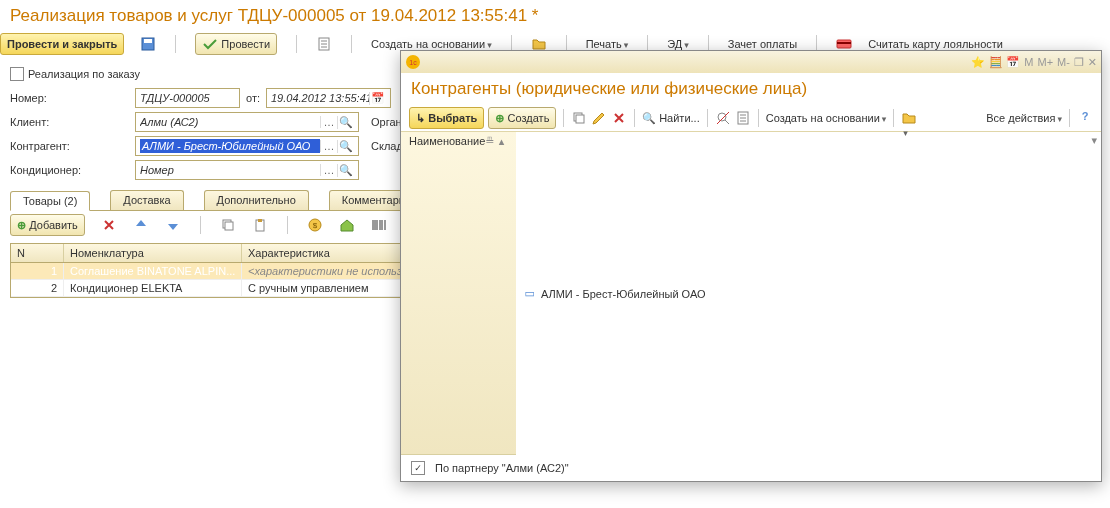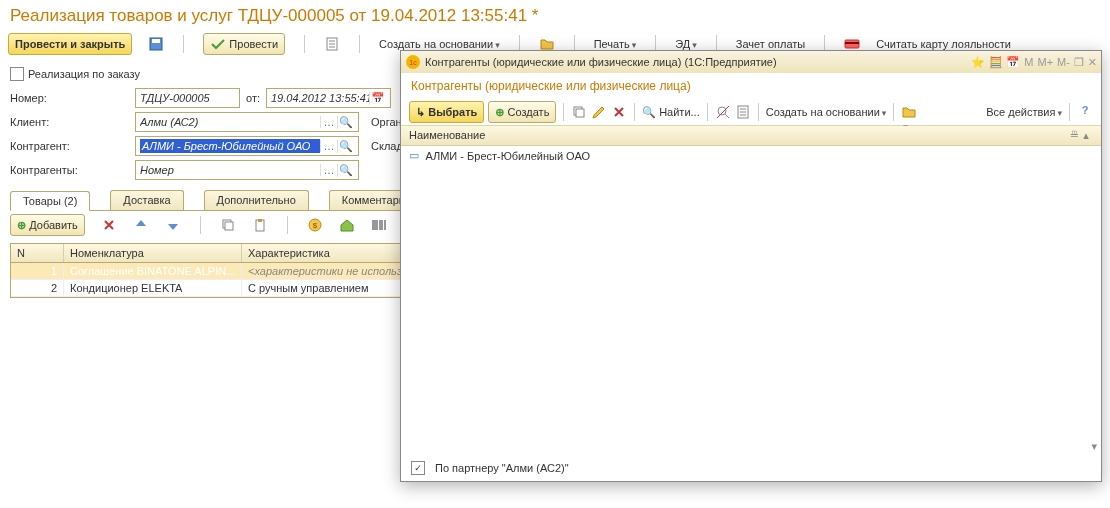--- a/index.html
+++ b/index.html
@@ -1,17 +1,17 @@
 <!DOCTYPE html>
 <html><head>
 <meta charset="utf-8">
 <style>
   body{margin:0;font-family:Arial,Tahoma,sans-serif;font-size:11px;color:#333;background:#fff;width:1110px;}
   .main-title{color:#CC7A00;font-size:17px;padding:6px 10px 4px;}
-  .toolbar{display:flex;align-items:center;gap:16px;padding:2px 8px;height:24px;}
+  .toolbar{display:flex;align-items:center;gap:16px;padding:2px 0;height:24px;}
   .btn{display:inline-flex;align-items:center;height:20px;padding:0 6px;border:1px solid #b8a96e;border-radius:3px;background:linear-gradient(#fffce8,#f1e5b0);cursor:pointer;}
   .btn-y{background:linear-gradient(#fff3b0,#f5d65a);border-color:#c9a93c;font-weight:bold;}
   .ico{width:16px;height:16px;display:inline-block;}
   .sep{width:1px;height:18px;background:#ccc;margin:0 3px;}
   .lnk{color:#333;cursor:pointer;text-align:right;}
   .drop::after{content:"▾";font-size:9px;margin-left:2px;color:#666;}
   .form-area{padding:4px 10px;}
   .row{display:flex;align-items:center;height:24px;}
   .lbl{width:125px;}
   .inp{height:18px;border:1px solid #b8a96e;background:#fff;padding:0 4px;display:flex;align-items:center;position:relative;}
@@ -25,23 +25,23 @@
   .ghead{display:flex;background:linear-gradient(#fdf7df,#f0e6c0);border-bottom:1px solid #b8a96e;}
   .gh{padding:3px 6px;border-right:1px solid #d8cfa0;}
   .grow{display:flex;border-bottom:1px solid #eee;}
   .gc{padding:2px 6px;border-right:1px solid #eee;white-space:nowrap;overflow:hidden;}
   .grow.sel .gc{background:#fce9b8;}
   .grow.sel .gc:nth-child(3){color:#888;}
   
   .modal{position:absolute;left:400px;top:50px;width:700px;height:430px;background:#fff;border:1px solid #888;box-shadow:0 4px 16px rgba(0,0,0,.3);display:flex;flex-direction:column;}
   .mhead{height:22px;background:linear-gradient(#f8f3e0,#eee3b8);display:flex;align-items:center;padding:0 4px;font-size:11px;}
   .mhead .ticons{margin-left:auto;display:flex;gap:4px;color:#999;}
-  .mtitle{color:#CC7A00;font-size:12px;padding:6px 10px;}
+  .mtitle{color:#CC7A00;font-size:17px;padding:6px 10px;}
   .mtool{display:flex;align-items:center;gap:4px;padding:2px 8px;border-bottom:1px solid #e0d6a8;}
-  .mlist{flex:1;display:flex;flex-direction:column;}
+  .mlist{flex:1;display:flex;flex-direction:row;}
   .mlhead{background:linear-gradient(#fdf7df,#f0e6c0);border-bottom:1px solid #d8cfa0;padding:3px 8px;display:flex;}
   .mlrow{padding:3px 8px;display:flex;align-items:center;}
   .mfoot{padding:6px 10px;display:flex;align-items:center;gap:6px;}
   .hl{background:#ff3fd4;padding:1px 3px;}
   .chk{width:12px;height:12px;border:1px solid #888;display:inline-flex;align-items:center;justify-content:center;font-size:9px;margin-right:4px;}
   svg{display:block;}
 </style>
 </head>
 <body>
 
@@ -121,21 +121,21 @@
   <div class="row">
     <span class="lbl">Контрагент:</span>
     <span class="inp" style="width:214px">
         <span class="v sel" style="padding:1px 2px">АЛМИ - Брест-Юбилейный ОАО</span>
         <span class="bt">…</span>
         <span class="bt">🔍</span>
       </span>
     <span style="margin-left:12px">Склад:</span>
   </div>
   <div class="row">
-    <span class="lbl">Контрагенты:</span>
+    <span class="lbl">Кондиционер:</span>
     <span class="inp" style="width:214px">
         <span class="v">Номер</span>
         <span class="bt">…</span>
         <span class="bt">🔍</span>
       </span>
   </div>
 </div>
 
 <div class="tabs">
   <div class="tab active">Товары (2)</div>
@@ -224,21 +224,20 @@
 </div>
 
 <div class="modal">
   <div class="mhead">
     <span class="ico">
         <svg viewBox="0 0 16 16">
           <circle cx="8" cy="8" r="7" fill="#f5b400"></circle>
           <text x="8" y="11" font-size="7" text-anchor="middle" fill="#c33">1c</text>
         </svg>
       </span>
-    <span style="margin-left:4px">Контрагенты (юридические или физические лица)  (1С:Предприятие)</span>
     <span class="ticons">
       <span>⭐</span>
       <span>🧮</span>
       <span>📅</span>
       <span>M</span>
       <span>M+</span>
       <span>M-</span>
       <span>❐</span>
       <span>✕</span>
     </span>

